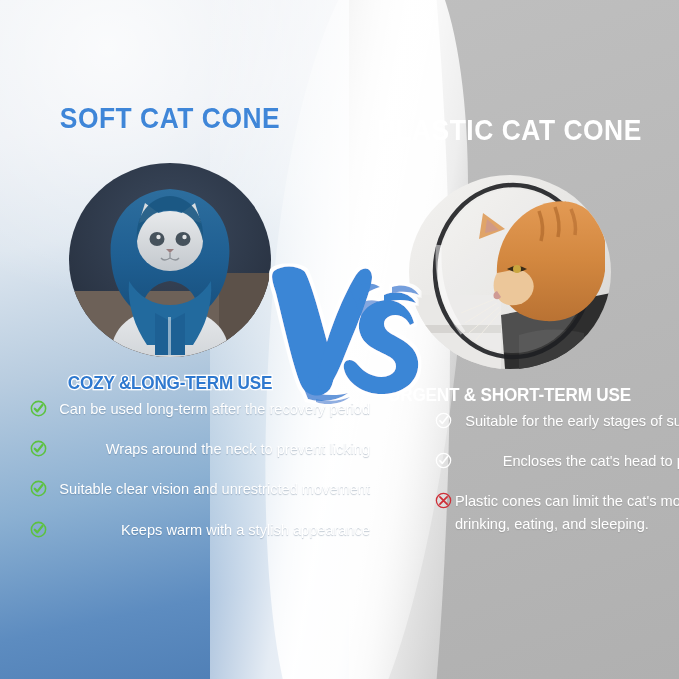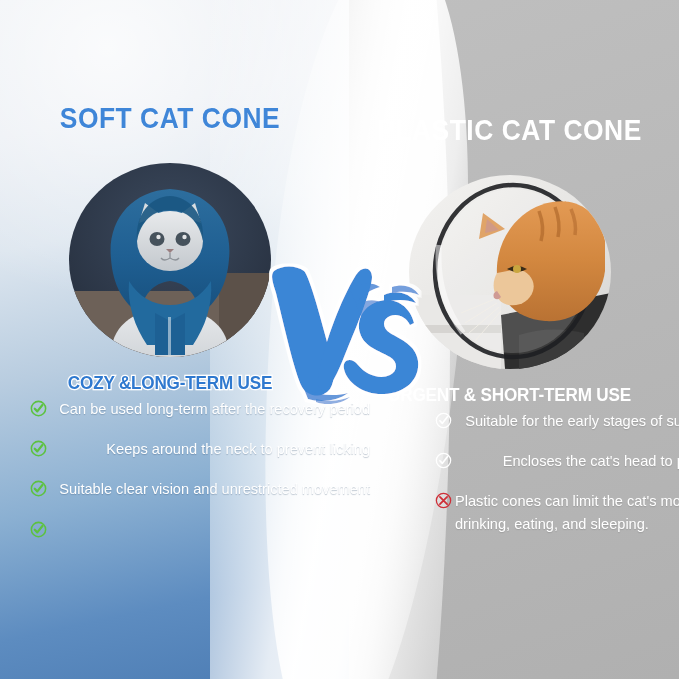--- a/index.html
+++ b/index.html
@@ -182,40 +182,41 @@
         <span class="btext">Can be used long-term after the recovery period</span>
       </div>
 
       <div class="bullet">
         <span class="bicon">
           <svg viewBox="0 0 20 20">
             <circle cx="10" cy="10" r="8.4" fill="none" stroke="#5cc23f" stroke-width="1.8"></circle>
             <path d="M5.6 10.3 L8.6 13.4 L14.6 5.9" fill="none" stroke="#5cc23f" stroke-width="2.6" stroke-linecap="round" stroke-linejoin="round"></path>
           </svg>
         </span>
-        <span class="btext">Keeps around the neck to prevent licking</span>
+        <span class="btext">Wraps around the neck to prevent licking</span>
       </div>
 
       <div class="bullet">
         <span class="bicon">
           <svg viewBox="0 0 20 20">
             <circle cx="10" cy="10" r="8.4" fill="none" stroke="#5cc23f" stroke-width="1.8"></circle>
             <path d="M5.6 10.3 L8.6 13.4 L14.6 5.9" fill="none" stroke="#5cc23f" stroke-width="2.6" stroke-linecap="round" stroke-linejoin="round"></path>
           </svg>
         </span>
         <span class="btext">Suitable clear vision and unrestricted movement</span>
       </div>
 
       <div class="bullet">
         <span class="bicon">
           <svg viewBox="0 0 20 20">
             <circle cx="10" cy="10" r="8.4" fill="none" stroke="#5cc23f" stroke-width="1.8"></circle>
             <path d="M5.6 10.3 L8.6 13.4 L14.6 5.9" fill="none" stroke="#5cc23f" stroke-width="2.6" stroke-linecap="round" stroke-linejoin="round"></path>
           </svg>
         </span>
+        <span class="btext">Keeps warm with a stylish appearance</span>
       </div>
 
     </div>
   </div>
 
   <div class="panel panel-right">
 
     <div class="ptitle ptitle-right">PLASTIC CAT CONE</div>
 
     <div class="photo">

